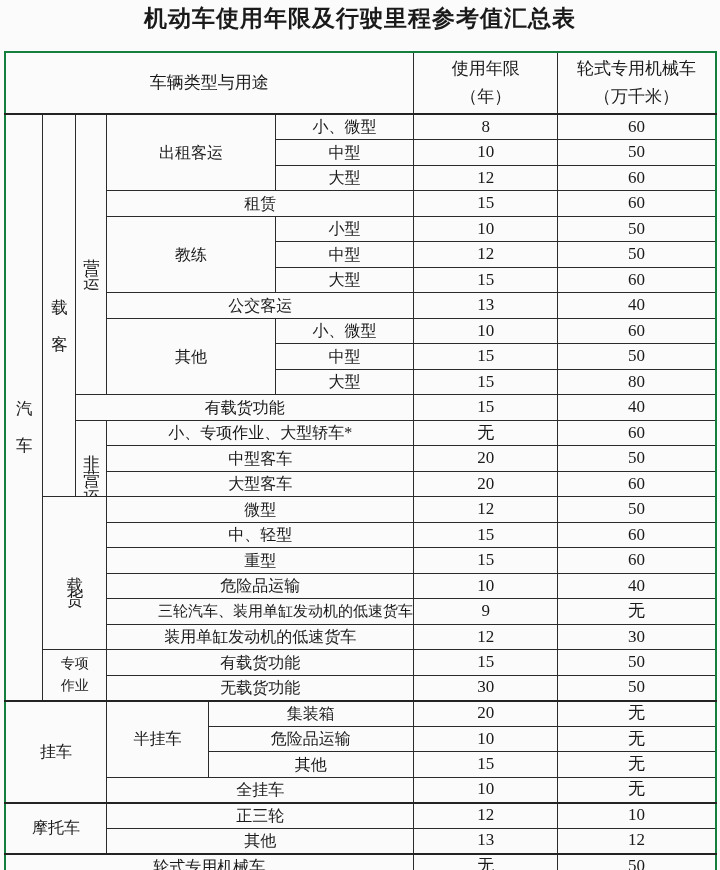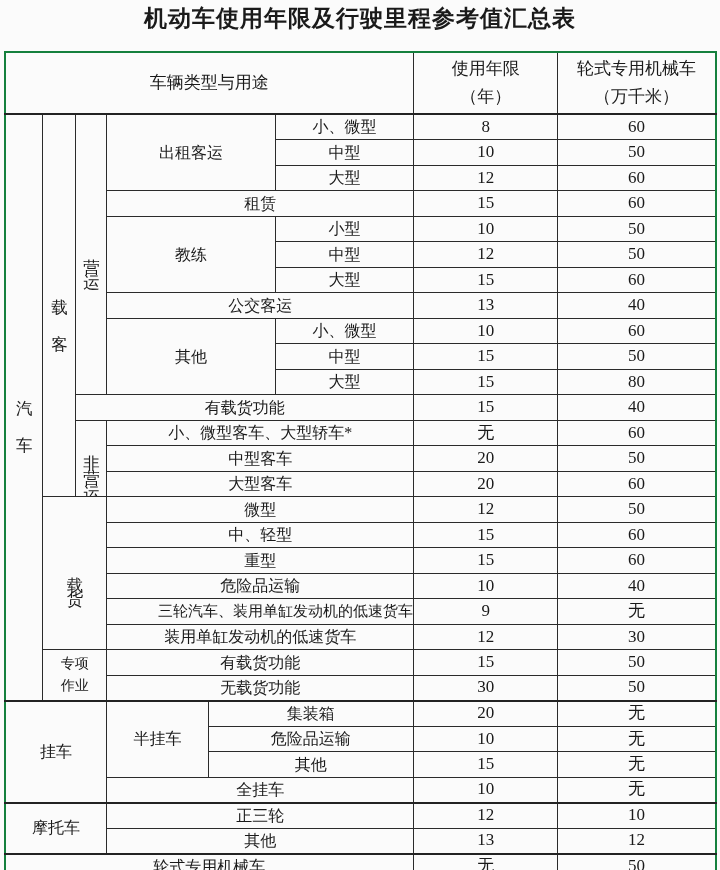--- a/index.html
+++ b/index.html
@@ -126,21 +126,21 @@
       <td class="num">15</td>
       <td class="num">80</td>
     </tr>
     <tr>
       <td colspan="4">有载货功能</td>
       <td class="num">15</td>
       <td class="num">40</td>
     </tr>
     <tr>
       <td rowspan="3"><span class="vtext sp-md">非营运</span></td>
-      <td colspan="3">小、微型客车、大型轿车*</td>
+      <td colspan="3">小、专项作业、大型轿车*</td>
       <td class="num">无</td>
       <td class="num">60</td>
     </tr>
     <tr>
       <td colspan="3">中型客车</td>
       <td class="num">20</td>
       <td class="num">50</td>
     </tr>
     <tr>
       <td colspan="3">大型客车</td>

